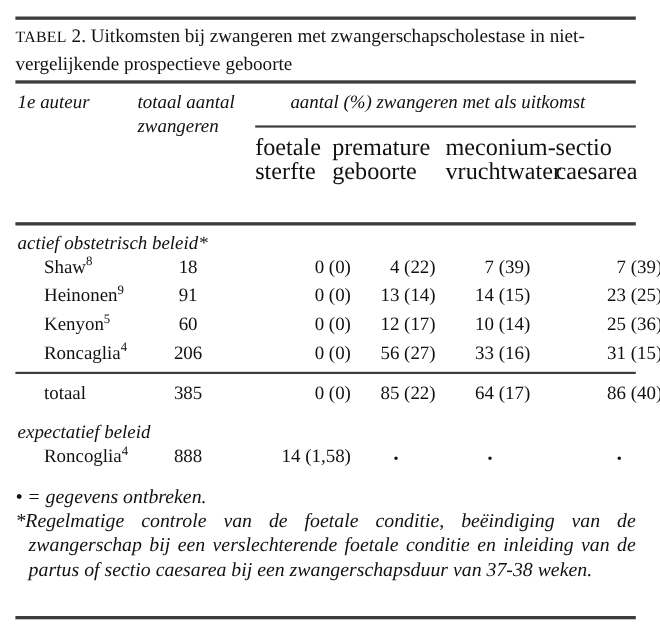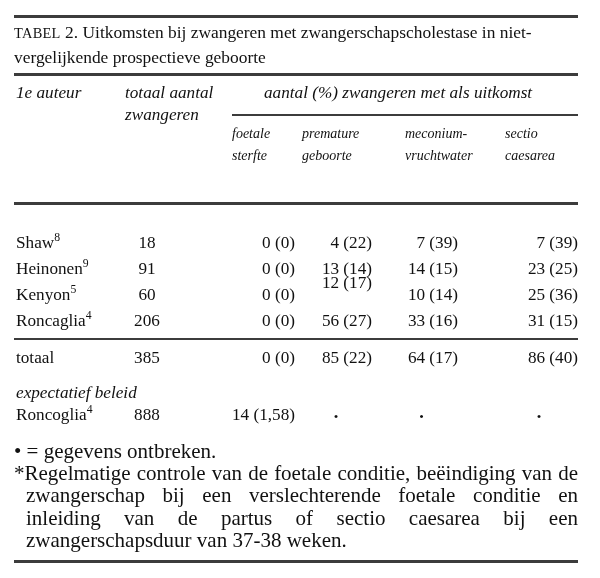--- a/index.html
+++ b/index.html
@@ -59,20 +59,21 @@
     font-size: 14.4px;
     letter-spacing: 0.3px;
   }
 
   
   .cell {
     position: absolute;
     font-size: 17.2px;
     line-height: 21px;
     white-space: nowrap;
+    margin-left: 24px;
   }
 
   .col-author   { left: 16px;  text-align: left; }
   .col-total    { left: 110px; width: 74px;  text-align: center; }
   .col-foetale  { left: 215px; width: 80px;  text-align: right; }
   .col-prem     { left: 300px; width: 72px;  text-align: right; }
   .col-mec      { left: 385px; width: 73px;  text-align: right; }
   .col-sectio   { left: 500px; width: 78px;  text-align: right; }
   .col-prem-c     { left: 300px; width: 72px;  text-align: center; }
   .col-mec-c      { left: 385px; width: 73px;  text-align: center; }
@@ -85,22 +86,21 @@
     font-size: 17.2px;
     line-height: 21.5px;
     white-space: nowrap;
   }
   .hdr-author  { left: 16px;  top: 82px; }
   .hdr-total   { left: 125px; top: 82px; white-space: normal; width: 100px; font-style: italic; }
   .hdr-span    { left: 232px; top: 82px; margin-left: 32px; }
 
   .hdr-sub {
     position: absolute;
-    font-style: italic;
-    font-size: 14px;
+    font-size: 22px;
     line-height: 21.5px;
     top: 123px;
   }
   .hdr-foetale { left: 232px; width: 80px; }
   .hdr-prem    { left: 302px; width: 100px; }
   .hdr-mec     { left: 405px; width: 110px; }
   .hdr-sectio  { left: 505px; width: 90px; }
 
   
   .section-label {
@@ -114,22 +114,23 @@
 
   sup {
     font-size: 0.68em;
     vertical-align: super;
     line-height: 0;
   }
 
   
   .footnote {
     position: absolute;
-    font-size: 21px;
+    font-size: 18px;
     line-height: 22.4px;
+    font-style: italic;
   }
   .fn-dot {
     left: 14px;
     top: 440px;
     width: 560px;
     white-space: nowrap;
   }
   .fn-star {
     left: 14px;
     top: 462px;
@@ -176,20 +177,21 @@
   </div>
   <div class="hdr-sub hdr-mec">
     <div>meconium-</div>
     <div>vruchtwater</div>
   </div>
   <div class="hdr-sub hdr-sectio">
     <div>sectio</div>
     <div>caesarea</div>
   </div>
 
+  <div class="section-label" style="top:210px">actief obstetrisch beleid*</div>
 
   <div>
     <div class="cell col-author" style="top:232px"><span>Shaw</span><sup>8</sup></div>
     <div class="cell col-total" style="top:232px">18</div>
     <div class="cell col-foetale" style="top:232px">0 (0)</div>
     <div class="cell col-prem" style="top:232px">4 (22)</div>
     <div class="cell col-mec" style="top:232px">7 (39)</div>
     <div class="cell col-sectio" style="top:232px">7 (39)</div>
   </div>
 
@@ -199,21 +201,21 @@
     <div class="cell col-foetale" style="top:258px">0 (0)</div>
     <div class="cell col-prem" style="top:258px">13 (14)</div>
     <div class="cell col-mec" style="top:258px">14 (15)</div>
     <div class="cell col-sectio" style="top:258px">23 (25)</div>
   </div>
 
   <div>
     <div class="cell col-author" style="top:284px"><span>Kenyon</span><sup>5</sup></div>
     <div class="cell col-total" style="top:284px">60</div>
     <div class="cell col-foetale" style="top:284px">0 (0)</div>
-    <div class="cell col-prem" style="top:272px">12 (17)</div>
+    <div class="cell col-prem" style="top:284px">12 (17)</div>
     <div class="cell col-mec" style="top:284px">10 (14)</div>
     <div class="cell col-sectio" style="top:284px">25 (36)</div>
   </div>
 
   <div>
     <div class="cell col-author" style="top:310px"><span>Roncaglia</span><sup>4</sup></div>
     <div class="cell col-total" style="top:310px">206</div>
     <div class="cell col-foetale" style="top:310px">0 (0)</div>
     <div class="cell col-prem" style="top:310px">56 (27)</div>
     <div class="cell col-mec" style="top:310px">33 (16)</div>

